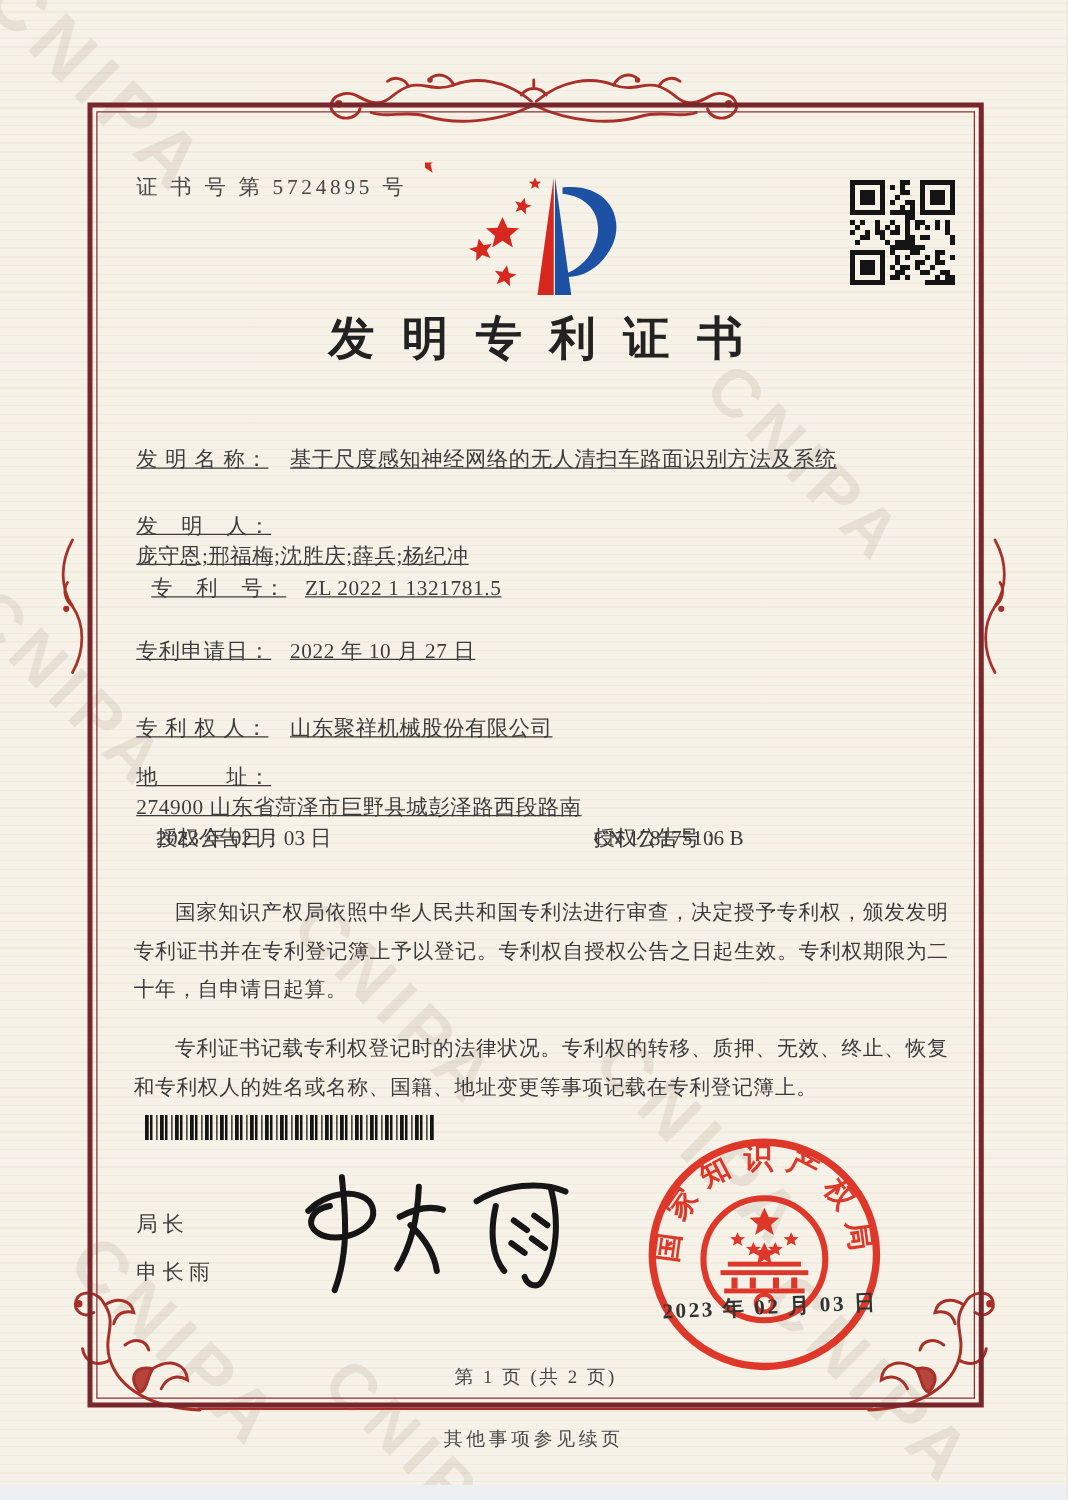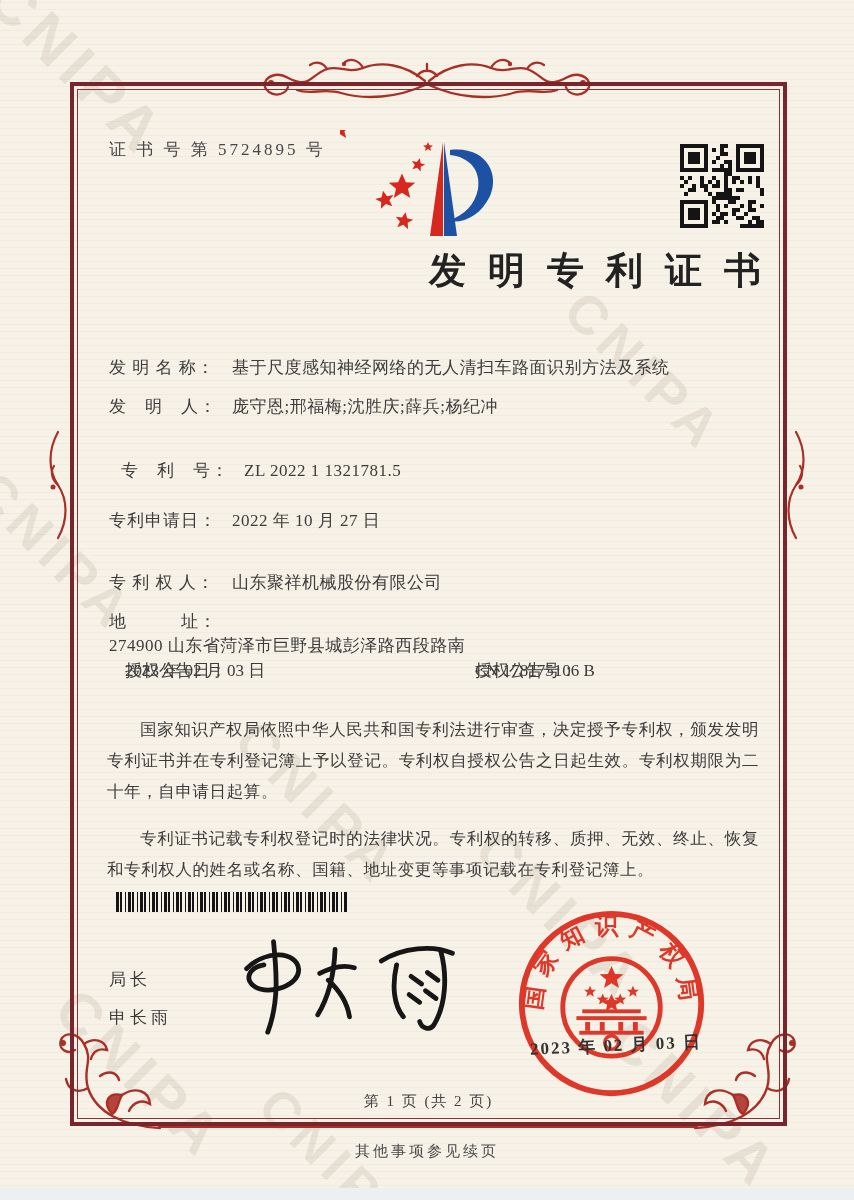--- a/index.html
+++ b/index.html
@@ -9,23 +9,23 @@
     font-family:"Liberation Serif","DejaVu Serif",serif;color:#3a3a3a;}
   .wm{position:absolute;font-family:"Liberation Sans","DejaVu Sans",sans-serif;font-weight:bold;
     color:rgba(150,133,112,0.16);transform:rotate(45deg);letter-spacing:7px;white-space:nowrap;pointer-events:none;}
   #frame{position:absolute;left:70px;top:82px;width:709px;height:1036px;border:4px solid #78262c;}
   #frame::after{content:"";position:absolute;inset:3px;border:1px solid #8a3138;pointer-events:none;}
   .orn{position:absolute;pointer-events:none;}
   #outer-bottom-line{position:absolute;left:158px;top:1126px;width:540px;height:2px;background:#a83028;}
   #cert-no{position:absolute;left:35px;top:52px;font-size:17px;letter-spacing:3px;color:#474747;}
   #logo{position:absolute;left:266px;top:44px;}
   #qr{position:absolute;left:606px;top:58px;}
-  #title{position:absolute;left:0;top:160px;width:100%;text-align:right;font-size:37px;font-weight:bold;
+  #title{position:absolute;left:0;top:160px;width:100%;text-align:center;font-size:37px;font-weight:bold;
     color:#222;letter-spacing:22px;padding-left:22px;box-sizing:border-box;}
-  .row{position:absolute;left:35px;width:660px;display:flex;font-size:17px;line-height:24px;color:#3c3c3c;}
+  .row{position:absolute;left:35px;width:660px;display:flex;font-size:17px;line-height:24px;color:#3c3c3c;text-decoration:underline;}
   .flabel{flex:none;width:123px;white-space:pre;letter-spacing:1px;}
   .fvalue{white-space:pre;letter-spacing:0.5px;}
   #row-grant span{position:absolute;white-space:pre;}
   #body-text{position:absolute;left:33px;top:612px;width:652px;font-size:16.5px;line-height:1.88;
     letter-spacing:0.6px;color:#3b3b3b;text-align:justify;}
   #body-text p{margin:16px 0 4px 0;text-indent:2em;}
   #barcode{position:absolute;left:42px;top:806px;}
   #commissioner-title{position:absolute;left:35px;top:882px;font-size:17px;letter-spacing:4px;color:#3c3c3c;}
   #commissioner-name{position:absolute;left:35px;top:920px;font-size:17px;letter-spacing:4px;color:#3c3c3c;}
   #signature{position:absolute;left:138px;top:842px;}
@@ -241,21 +241,21 @@
         <rect x="1" y="15" width="5" height="5" fill="#f7f2e7"></rect>
         <rect x="2" y="16" width="3" height="3" fill="#141414"></rect>
       </svg>
 
     <div id="title">发明专利证书</div>
 
     <div class="row" style="top:270px;">
       <span class="flabel">发 明 名 称：</span>
       <span class="fvalue">基于尺度感知神经网络的无人清扫车路面识别方法及系统</span>
     </div>
-    <div class="row" style="top:309px;">
+    <div class="row" style="top:323px;flex-direction:column;">
       <span class="flabel">发　明　人：</span>
       <span class="fvalue">庞守恩;邢福梅;沈胜庆;薛兵;杨纪冲</span>
     </div>
     <div class="row" style="top:373px;margin-left:12px;">
       <span class="flabel">专　利　号：</span>
       <span class="fvalue">ZL 2022 1 1321781.5</span>
     </div>
     <div class="row" style="top:423px;align-items:center;">
       <span class="flabel">专利申请日：</span>
       <span class="fvalue">2022 年 10 月 27 日</span>

